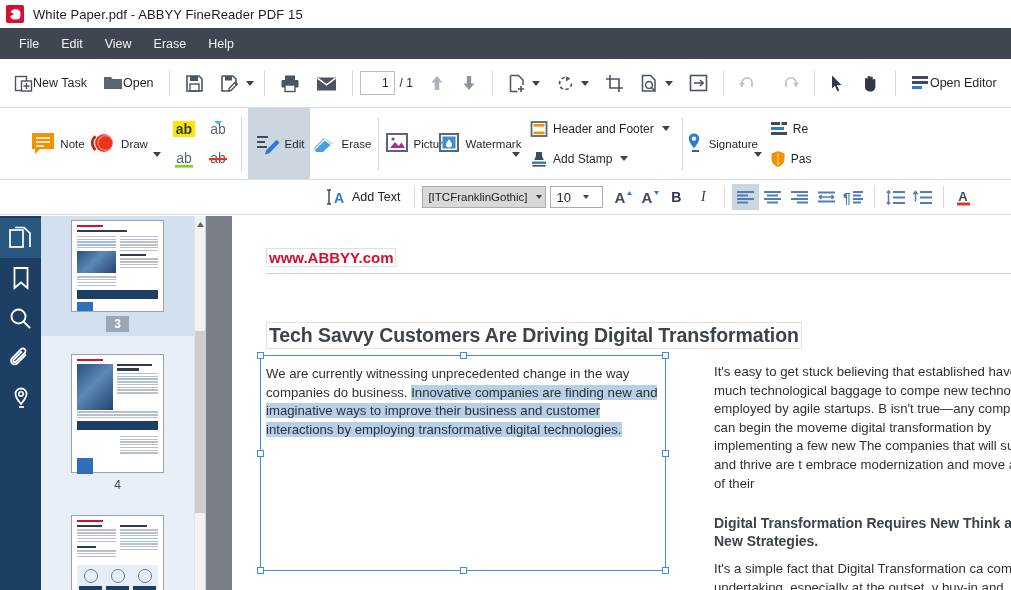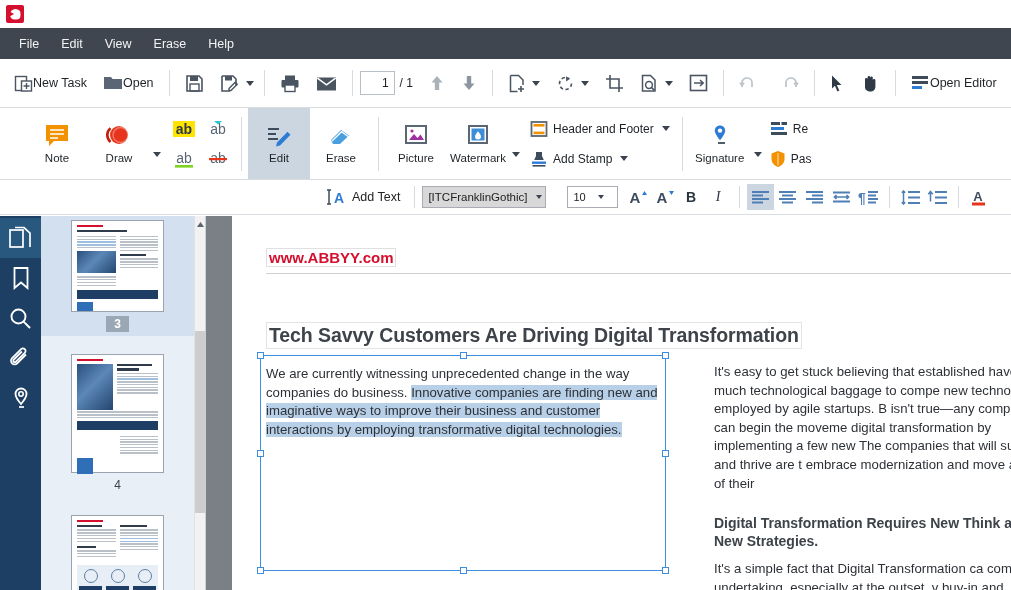--- a/index.html
+++ b/index.html
@@ -27,37 +27,37 @@
   .maintoolbar { height:49px; background:#fff; border-bottom:1px solid #d9dde2; display:flex; align-items:center; padding:0 6px; }
   .tb-btn { display:flex; align-items:center; gap:0; height:34px; padding:0 8px; cursor:default; color:#1f2328; font-size:12.5px; white-space:nowrap;}
   .tb-sep { width:1px; height:26px; background:#d6dadf; margin:0 7px; flex:none; }
   .ico { display:inline-flex; align-items:center; justify-content:center; flex:none; }
   .caret { width:0; height:0; border-left:4px solid transparent; border-right:4px solid transparent; border-top:5px solid #3b4350; margin-left:3px; flex:none;}
   .pagebox { width:35px; height:24px; border:1px solid #b9bfc6; text-align:right; padding-right:5px; line-height:22px; font-size:12px; background:#fff; }
   .pagetot { margin:0 8px 0 5px; font-size:12px; color:#22262b; }
 
   
   .ribbon { height:72px; background:#fff; border-bottom:1px solid #d9dde2; display:flex; align-items:stretch; padding-left:8px; overflow:hidden;}
-  .rb { width:62px; display:flex; flex-direction:column; align-items:center; justify-content:center; gap:3px; cursor:default; font-size:11.5px; color:#1d2227; }
+  .rb { width:62px; display:flex; flex-direction:row; align-items:center; justify-content:center; gap:3px; cursor:default; font-size:11.5px; color:#1d2227; }
   .rb.active { background:#ccd6e0; }
   .rb-lbl { font-size:11.5px; line-height:12px; }
   .rb-group { display:flex; align-items:center; }
   .rb-sep { width:1px; height:54px; background:#d6dadf; margin:9px 6px; align-self:center; flex:none;}
   .mini-grid { display:grid; grid-template-columns:repeat(2,34px); grid-template-rows:repeat(2,30px); align-items:center; justify-items:center; align-self:center;}
   .mini-cell { width:32px; height:28px; display:flex; align-items:center; justify-content:center; cursor:default; }
   .stack2 { display:flex; flex-direction:column; justify-content:center; gap:4px; align-self:center; }
   .stk-row { display:flex; align-items:center; gap:5px; height:26px; padding:0 6px; cursor:default; font-size:12px; color:#1d2227; white-space:nowrap;}
   .rb-vcar { display:flex; flex-direction:column; justify-content:flex-end; height:100%; padding-bottom:22px; }
 
   
   .formatbar { height:35px; background:#fff; border-bottom:1px solid #d9dde2; display:flex; align-items:center; padding-left:318px; gap:0; overflow:hidden;}
   .fmt-btn { width:27px; height:26px; display:flex; align-items:center; justify-content:center; cursor:default; }
   .fmt-btn.on { background:#ccd6e0; }
   .fontsel { height:22px; background:#d8d8d8; border:1px solid #a9adb3; display:flex; align-items:center; padding:0 3px 0 5px; font-size:11.5px; gap:4px; min-width:124px; justify-content:space-between;}
-  .sizesel { height:22px; background:#fff; border:1px solid #a9adb3; display:flex; align-items:center; padding:0 13px 0 5px; font-size:11px; gap:12px; min-width:46px; justify-content:space-between; margin-left:21px;}
+  .sizesel { height:22px; background:#fff; border:1px solid #a9adb3; display:flex; align-items:center; padding:0 13px 0 5px; font-size:13px; gap:12px; min-width:46px; justify-content:space-between; margin-left:4px;}
   .selcar { width:0;height:0;border-left:3.5px solid transparent;border-right:3.5px solid transparent;border-top:4.5px solid #3b4350; }
   .addtext { display:flex; align-items:center; gap:5px; font-size:12.5px; padding:3px 7px; cursor:default; }
 
   
   .body { position:absolute; top:216px; left:0; right:0; bottom:0; display:flex; }
 
   
   .rail { width:41px; background:#1c3f63; flex:none; display:flex; flex-direction:column; align-items:center; padding-top:2px; }
   .rail-btn { width:41px; height:40px; display:flex; align-items:center; justify-content:center; cursor:default; }
   .rail-btn.active { background:#29587f; }
@@ -100,20 +100,21 @@
   .selbox { position:absolute; border:1px solid #3f8ddd; }
   .hdl { position:absolute; width:7px; height:7px; background:#fff; border:1px solid #3f8ddd; }
 </style>
 </head>
 <body>
 
 <div class="app">
 
   <div class="titlebar">
     <div class="logo"></div>
+    <div class="title-text">White Paper.pdf - ABBYY FineReader PDF 15</div>
   </div>
 
   <div class="menubar">
     <div class="menu-item">File</div>
     <div class="menu-item">Edit</div>
     <div class="menu-item">View</div>
     <div class="menu-item">Erase</div>
     <div class="menu-item">Help</div>
   </div>
 

